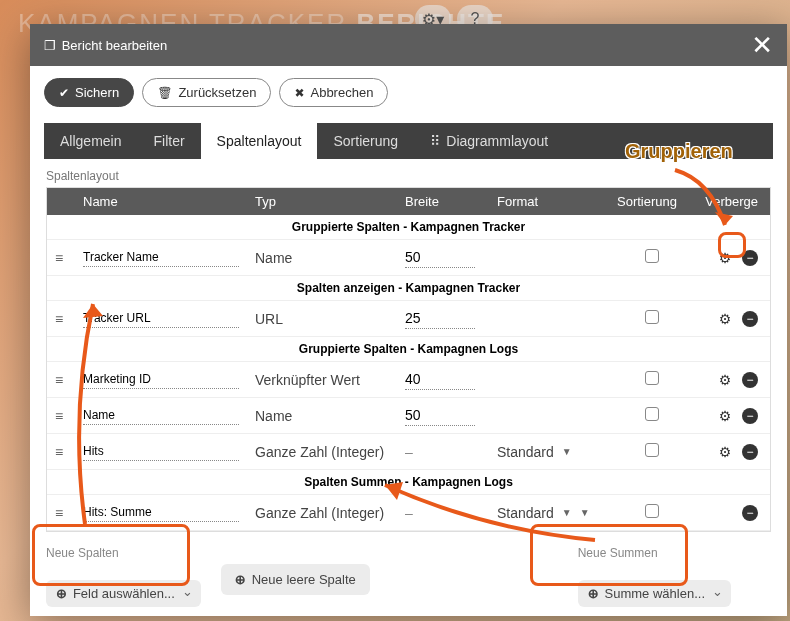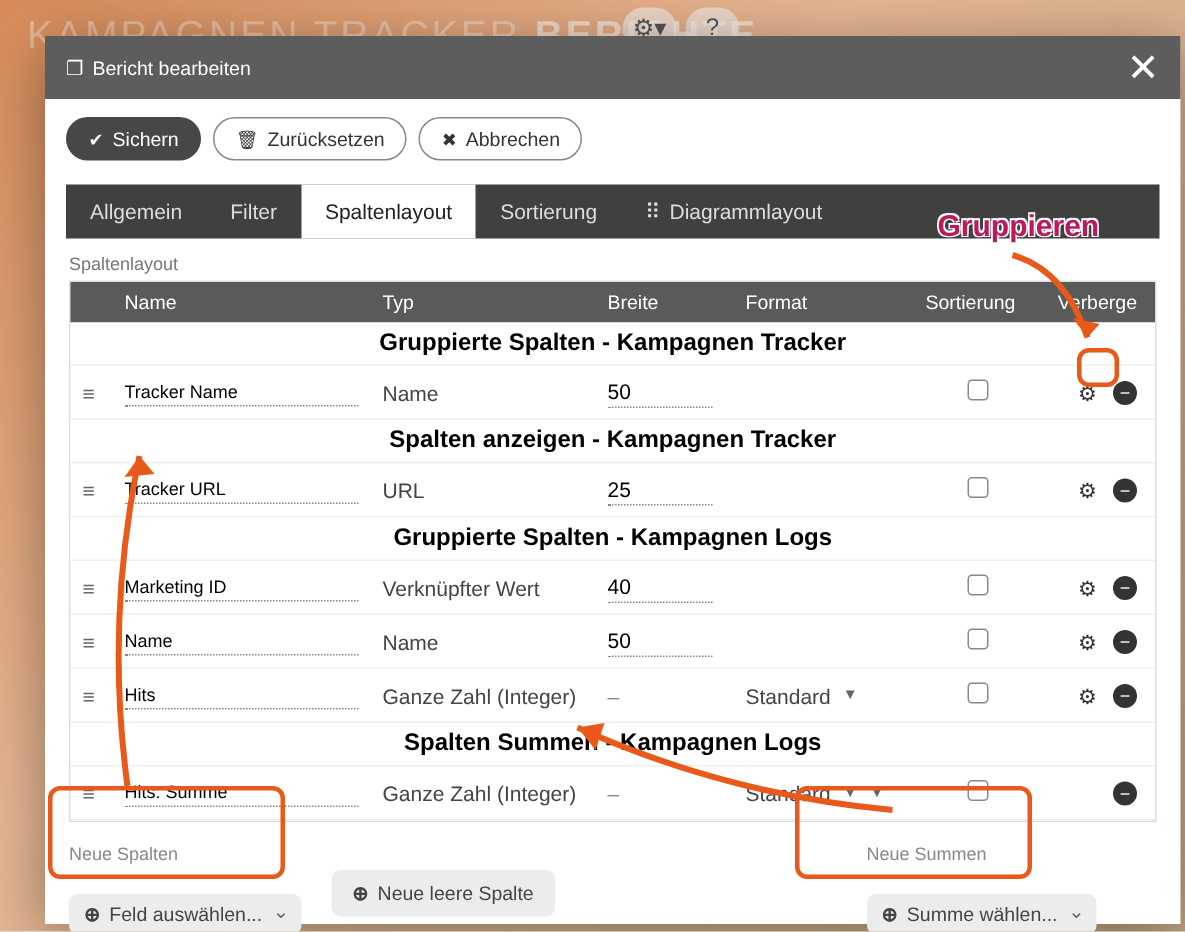--- a/index.html
+++ b/index.html
@@ -23,21 +23,21 @@
 .grid { margin: 0 16px; border: 1px solid #ddd; background: #fff; }
 .ghead { background: #5a5a5a; color: #fff; display: flex; font-size: 13px; }
 .ghead > div { padding: 6px 8px; }
 .col-drag { width: 28px; }
 .col-name { width: 172px; }
 .col-typ { width: 150px; }
 .col-breite { width: 92px; }
 .col-format { width: 120px; }
 .col-sort { width: 86px; }
 .col-verb { flex: 1; text-align: right; padding-right: 12px !important; }
-.group-row { background: #fff; text-align: center; font-size: 16px; font-weight: bold; padding: 5px 0; border-bottom: 1px solid #eee; }
+.group-row { background: #fff; text-align: center; font-size: 12px; font-weight: bold; padding: 5px 0; border-bottom: 1px solid #eee; }
 .row { display: flex; align-items: center; border-bottom: 1px solid #eee; font-size: 14px; padding: 4px 0; min-height: 36px; }
 .row > div { padding: 2px 8px; }
 .drag { width: 28px; color: #666; cursor: grab; }
 .name-cell { width: 172px; }
 .name-input { font-size: 12px; color: #000000; border: none; border-bottom: 1px dotted #888; background: transparent; width: 100%; padding: 2px 0; }
 .typ-cell { width: 150px; color: #444; }
 .breite-cell { width: 92px; }
 .breite-input { width: 70px; border: none; border-bottom: 1px dotted #888; background: transparent; padding: 2px 0; font-size: 14px; }
 .format-cell { width: 120px; color: #444; display: flex; align-items: center; gap: 4px; }
 .sort-cell { width: 86px; text-align: center; }
@@ -46,21 +46,21 @@
 .act-ic { width: 18px; height: 18px; color: #333; cursor: pointer; display: inline-flex; align-items: center; justify-content: center; }
 .minus { width: 16px; height: 16px; border-radius: 50%; background: #333; color: #fff; display: inline-flex; align-items: center; justify-content: center; font-size: 12px; line-height: 1; cursor: pointer; }
 .dash { color: #888; }
 .dd { font-size: 10px; color: #666; margin-left: 4px; }
 .bottom { display: flex; gap: 20px; margin: 14px 16px; align-items: flex-start; }
 .bottom-group { display: flex; flex-direction: column; gap: 20px; }
 .bottom-label { font-size: 12px; color: #888; }
 .bottom-btn { background: #ececec; border-radius: 6px; padding: 6px 26px 6px 10px; font-size: 13px; color: #444; display: flex; align-items: center; gap: 6px; position: relative; cursor: pointer; min-width: 140px; }
 .bottom-btn::after { content: '⌄'; position: absolute; right: 8px; top: 4px; color: #666; }
 .plain-btn { background: #ececec; border-radius: 6px; padding: 8px 14px; font-size: 13px; color: #444; display: flex; align-items: center; gap: 6px; cursor: pointer; margin-top: 18px; }
-.callout { position: absolute; color: #be185d; font-weight: bold; font-size: 20px; text-shadow: 1px 1px 0 #fff, -1px -1px 0 #fff, 1px -1px 0 #fff, -1px 1px 0 #fff; pointer-events: none; }
+.callout { position: absolute; color: #a16207; font-weight: bold; font-size: 20px; text-shadow: 1px 1px 0 #fff, -1px -1px 0 #fff, 1px -1px 0 #fff, -1px 1px 0 #fff; pointer-events: none; }
 .hl { position: absolute; border: 3px solid #e8591a; border-radius: 8px; pointer-events: none; }
 svg.arrow { position: absolute; pointer-events: none; }
 .arrow path { stroke: #e8591a; stroke-width: 4; fill: none; }
 .arrow polygon { fill: #e8591a; }
 .spacer { flex: 1; }
 </style>
 </head>
 <body>
 
 <div class="bg-text">

